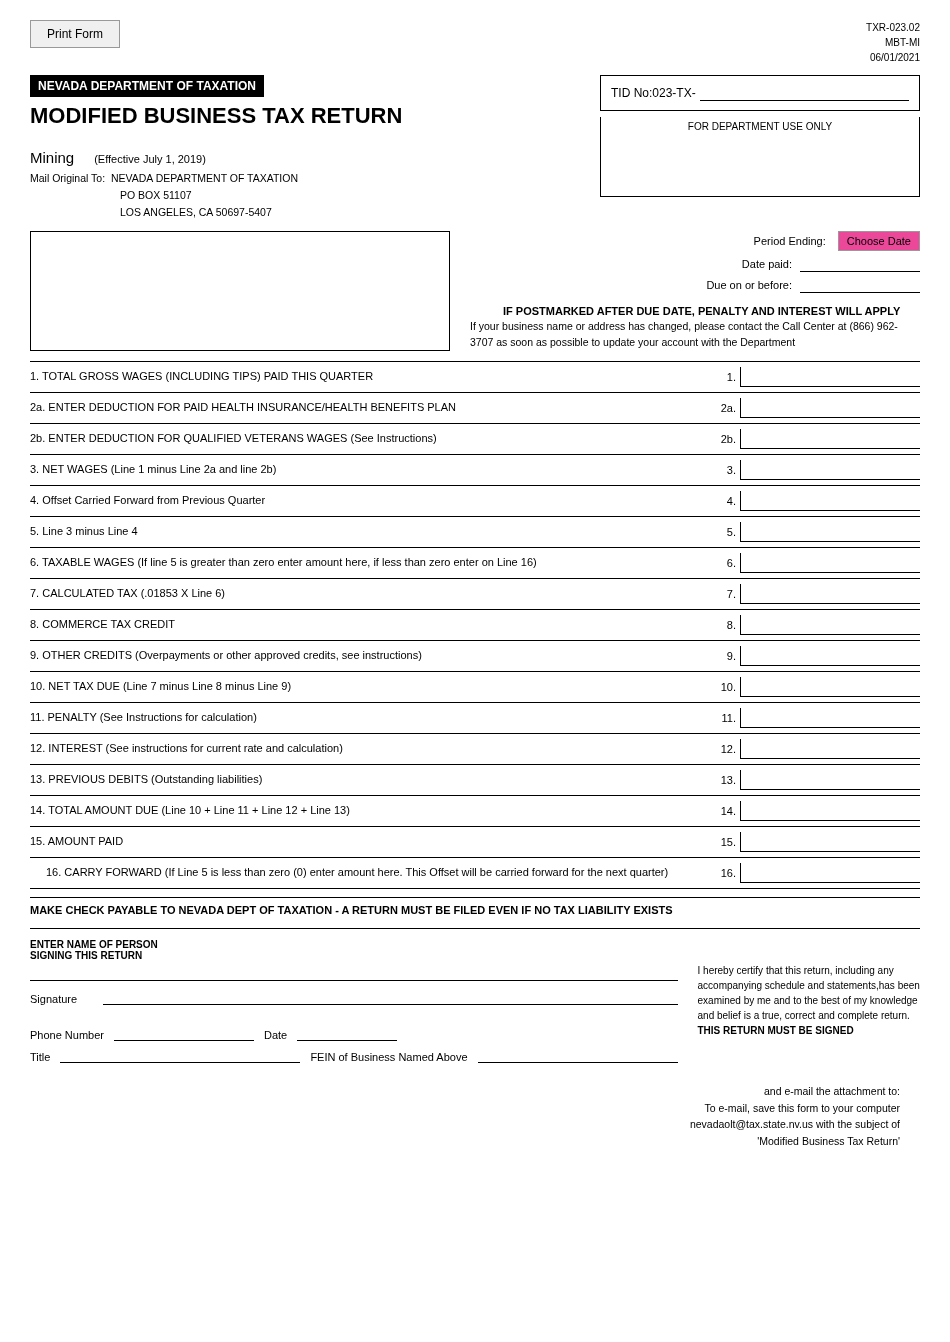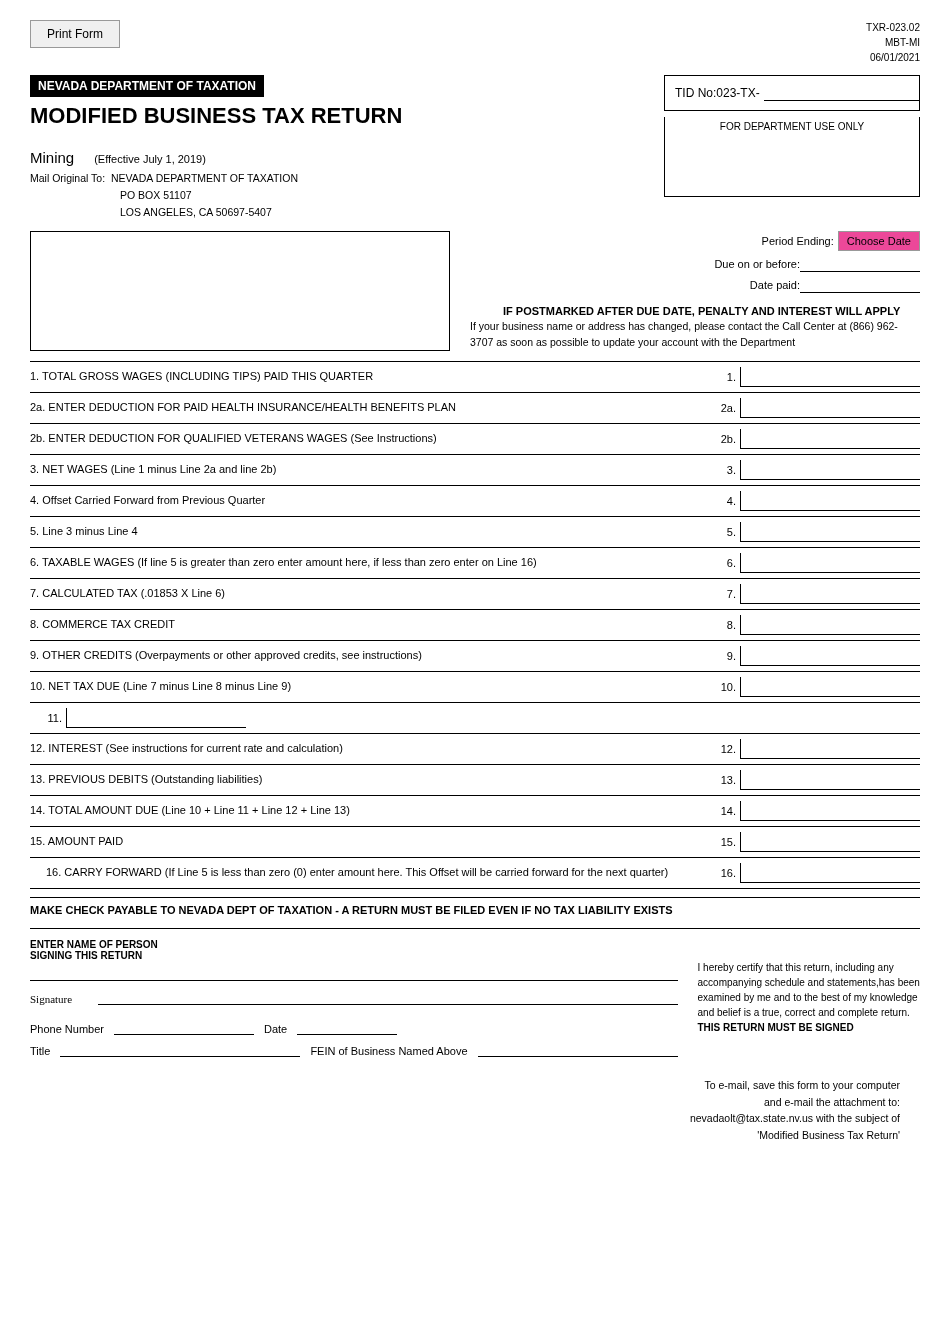--- a/index.html
+++ b/index.html
@@ -69,21 +69,21 @@
     .mail-info {
       font-size: 10.5px;
       line-height: 1.6;
     }
     .mail-info .mail-label {
       font-weight: normal;
     }
 
     
     .header-right {
-      width: 256px;
+      width: 320px;
       flex-shrink: 0;
     }
     .tid-box {
       border: 1px solid #000;
       padding: 6px 10px;
       margin-bottom: 6px;
       display: flex;
       align-items: center;
       font-size: 12px;
       min-height: 36px;
@@ -127,21 +127,21 @@
       flex: 1;
     }
     .date-row {
       display: flex;
       justify-content: flex-end;
       align-items: center;
       margin-bottom: 6px;
     }
     .date-label {
       font-size: 11px;
-      margin-right: 0;
+      margin-right: 8px;
       white-space: nowrap;
     }
     .date-input {
       border: none;
       border-bottom: 1px solid #000;
       width: 120px;
       font-size: 11px;
       outline: none;
       text-align: right;
       padding: 1px 2px;
@@ -243,22 +243,21 @@
     .name-input-line {
       border-bottom: 1px solid #000;
       width: 100%;
       height: 18px;
       margin-bottom: 6px;
     }
     .sig-row {
       display: flex;
       align-items: flex-end;
       gap: 26px;
-      margin-bottom: 12px;
-      font-family: Liberation Serif, serif;
+      margin-bottom: 18px;
     }
     .sig-field-label {
       font-size: 11px;
       white-space: nowrap;
     }
     .sig-line {
       border-bottom: 1px solid #000;
       flex: 1;
       height: 18px;
     }
@@ -363,25 +362,25 @@
 
 <div class="middle-section">
   <div class="address-box"></div>
 
   <div class="dates-section">
     <div class="date-row">
       <span class="date-label">Period Ending:</span>
       <button class="choose-date-btn">Choose Date</button>
     </div>
     <div class="date-row">
+      <span class="date-label">Date paid:</span>
+      <input class="date-input" type="text" value="" style="">
+    </div>
+    <div class="date-row">
       <span class="date-label">Due on or before:</span>
-      <input class="date-input" type="text" value="" style="">
-    </div>
-    <div class="date-row">
-      <span class="date-label">Date paid:</span>
       <input class="date-input" type="text" value="" style="">
     </div>
 
     <div class="penalty-notice">
       <div class="bold-line">IF POSTMARKED AFTER DUE DATE, PENALTY AND INTEREST WILL APPLY</div>
       <div>If your business name or address has changed, please contact the Call Center at (866) 962-3707 as soon as possible to update your account with the Department</div>
     </div>
   </div>
 </div>
 
@@ -449,20 +448,21 @@
       <input class="line-input" type="text" style="">
     </div>
     <hr class="section-divider">
     <div class="form-line">
       <div class="line-desc">10. NET TAX DUE (Line 7 minus Line 8 minus Line 9)</div>
       <span class="line-num">10.</span>
       <input class="line-input" type="text" style="">
     </div>
     <hr class="section-divider">
     <div class="form-line">
+      <div class="line-desc">11. PENALTY (See Instructions for calculation)</div>
       <span class="line-num">11.</span>
       <input class="line-input" type="text" style="">
     </div>
     <hr class="section-divider">
     <div class="form-line">
       <div class="line-desc">12. INTEREST (See instructions for current rate and calculation)</div>
       <span class="line-num">12.</span>
       <input class="line-input" type="text" style="">
     </div>
     <hr class="section-divider">
@@ -522,17 +522,17 @@
     </div>
   </div>
 
   <div class="sig-right">
     <span>I hereby certify that this return, including any accompanying schedule and statements,has been examined by me and to the best of my knowledge and belief is a true, correct and complete return.</span>
     <span class="certify-bold">THIS RETURN MUST BE SIGNED</span>
   </div>
 </div>
 
 <div class="email-notice">
+  <div>and e-mail the attachment to:</div>
   <div>To e-mail, save this form to your computer</div>
-  <div>and e-mail the attachment to:</div>
   <div>nevadaolt@tax.state.nv.us with the subject of</div>
   <div>'Modified Business Tax Return'</div>
 </div>
 
 </body></html>

